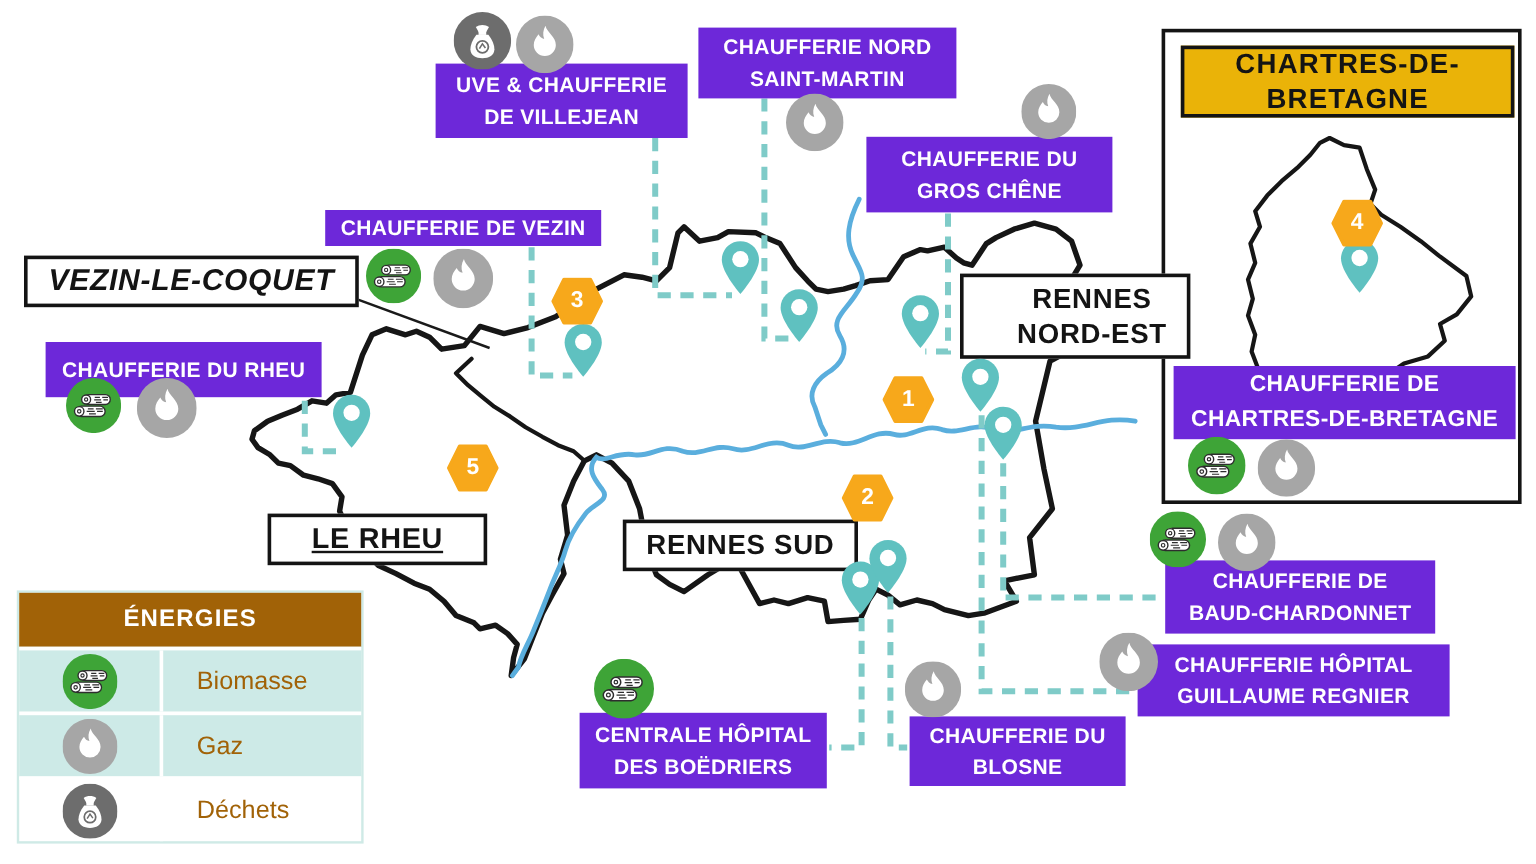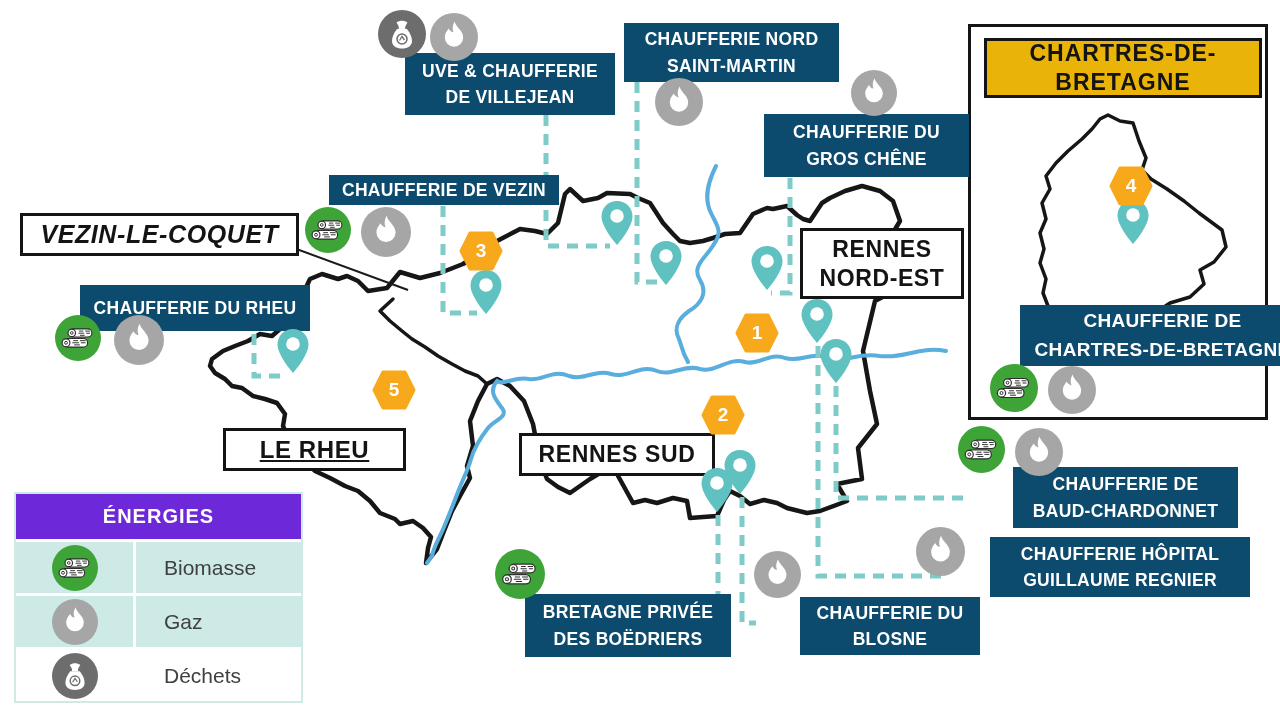--- a/index.html
+++ b/index.html
@@ -1,45 +1,45 @@
 <!DOCTYPE html>
 <html><head>
 <meta charset="utf-8">
 <style>
   html,body{margin:0;padding:0;background:#fff;}
   .stage{position:relative;width:1280px;height:720px;background:#fff;overflow:hidden;
          font-family:"Liberation Sans",sans-serif;}
   .base{position:absolute;left:0;top:0;z-index:1;}
-  .plant-label{position:absolute;z-index:4;background:#0c4a6e;color:#fff;font-weight:700;
+  .plant-label{position:absolute;z-index:4;background:#6d28d9;color:#fff;font-weight:700;
     text-align:center;white-space:pre-line;display:flex;align-items:center;justify-content:center;
-    font-size:17.5px;line-height:1.5;letter-spacing:.3px;margin-left:42px;}
+    font-size:17.5px;line-height:1.5;letter-spacing:.3px;}
   .area-box{position:absolute;z-index:5;background:#fff;border:3px solid #141414;color:#141414;
     font-weight:700;text-align:center;white-space:pre-line;display:flex;align-items:center;
     justify-content:center;font-size:23px;line-height:1.25;letter-spacing:.6px;}
   .badge{position:absolute;z-index:6;}
   .pin{position:absolute;z-index:7;width:34px;height:46px;}
   .hex{position:absolute;z-index:7;width:44px;height:40px;}
   .hex .num{position:absolute;inset:0;display:flex;align-items:center;justify-content:center;
     color:#fff;font-weight:700;font-size:19px;}
   .inset-box{position:absolute;z-index:2;left:968px;top:24px;width:300px;height:396px;
     border:3.5px solid #141414;background:#fff;box-sizing:border-box;}
   .inset-title{position:absolute;z-index:5;left:984px;top:38px;width:278px;height:60px;
     border:3px solid #141414;background:#eab308;color:#141414;font-weight:700;font-size:23px;
     letter-spacing:1px;line-height:1.25;display:flex;align-items:center;justify-content:center;
     text-align:center;white-space:pre-line;box-sizing:border-box;}
   .legend{position:absolute;z-index:5;left:14px;top:492px;width:289px;background:#fff;
     border:2px solid #cfeae6;box-sizing:border-box;}
-  .legend-header{height:45px;background:#6d28d9;color:#fff;font-weight:700;font-size:20px;
+  .legend-header{height:45px;background:#a16207;color:#fff;font-weight:700;font-size:20px;
     letter-spacing:1px;display:flex;align-items:center;justify-content:center;}
   .legend-row{display:flex;height:51px;border-top:3px solid #fff;}
   .legend-row.alt{background:#CDEAE7;}
   .legend-icon-cell{width:117px;display:flex;align-items:center;justify-content:center;
     border-right:3px solid #fff;}
   .legend-label-cell{flex:1;display:flex;align-items:center;padding-left:28px;font-size:21px;
-    color:#404040;}
+    color:#a16207;}
   .lbl-inset{font-size:19px;}
 </style>
 </head>
 <body>
 
 <div class="stage">
 
   <svg width="0" height="0" style="position:absolute" aria-hidden="true">
     <defs>
       <symbol id="sym-pin" viewBox="0 0 34 46">
@@ -106,35 +106,35 @@
   </svg>
   <div class="inset-title">CHARTRES-DE-
 BRETAGNE</div>
 
   <div class="plant-label" style="left:363px;top:53px;width:210px;height:62px;">UVE &amp; CHAUFFERIE
 DE VILLEJEAN</div>
   <div class="plant-label" style="left:582px;top:23px;width:215px;height:59px;">CHAUFFERIE NORD
 SAINT-MARTIN</div>
   <div class="plant-label" style="left:722px;top:114px;width:205px;height:63px;">CHAUFFERIE DU
 GROS CHÊNE</div>
-  <div class="plant-label" style="left:287px;top:175px;width:230px;height:30px;">CHAUFFERIE DE VEZIN</div>
+  <div class="plant-label" style="left:271px;top:175px;width:230px;height:30px;">CHAUFFERIE DE VEZIN</div>
   <div class="plant-label" style="left:38px;top:285px;width:230px;height:46px;">CHAUFFERIE DU RHEU</div>
-  <div class="plant-label" style="left:483px;top:594px;width:206px;height:63px;">BRETAGNE PRIVÉE
+  <div class="plant-label" style="left:483px;top:594px;width:206px;height:63px;">CENTRALE HÔPITAL
 DES BOËDRIERS</div>
   <div class="plant-label" style="left:758px;top:597px;width:180px;height:58px;">CHAUFFERIE DU
 BLOSNE</div>
   <div class="plant-label" style="left:971px;top:467px;width:225px;height:61px;">CHAUFFERIE DE
 BAUD-CHARDONNET</div>
   <div class="plant-label" style="left:948px;top:537px;width:260px;height:60px;">CHAUFFERIE HÔPITAL
 GUILLAUME REGNIER</div>
   <div class="plant-label lbl-inset" style="left:978px;top:305px;width:285px;height:61px;">CHAUFFERIE DE
 CHARTRES-DE-BRETAGNE</div>
 
   <div class="area-box" style="left:20px;top:213px;width:273px;height:37px;font-size:25px;font-style:italic;">VEZIN-LE-COQUET</div>
-  <div class="area-box" style="left:800px;top:228px;width:158px;height:65px;">RENNES
+  <div class="area-box" style="left:800px;top:228px;width:158px;height:65px;padding-left:28px;">RENNES
 NORD-EST</div>
   <div class="area-box" style="left:223px;top:428px;width:177px;height:37px;font-size:24px;text-decoration:underline;">LE RHEU</div>
   <div class="area-box" style="left:502px;top:433px;width:190px;height:37px;margin-left:17px;">RENNES SUD</div>
 
   <svg class="badge" style="left:378px;top:10px;width:48px;height:48px;">
       <use href="#sym-bag"></use>
     </svg>
   <svg class="badge" style="left:430px;top:13px;width:48px;height:48px;">
       <use href="#sym-flame"></use>
     </svg>

